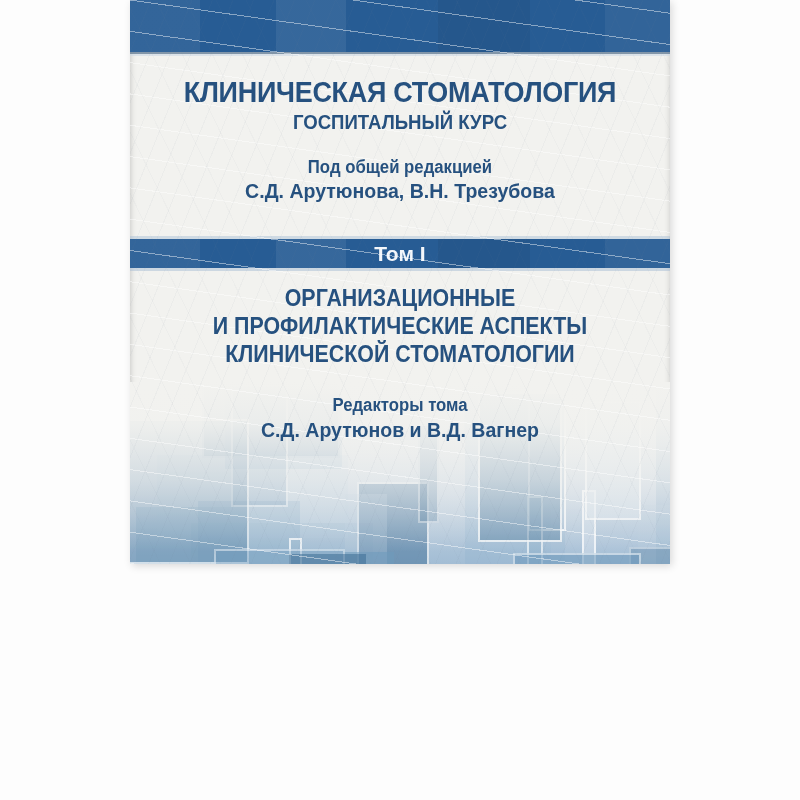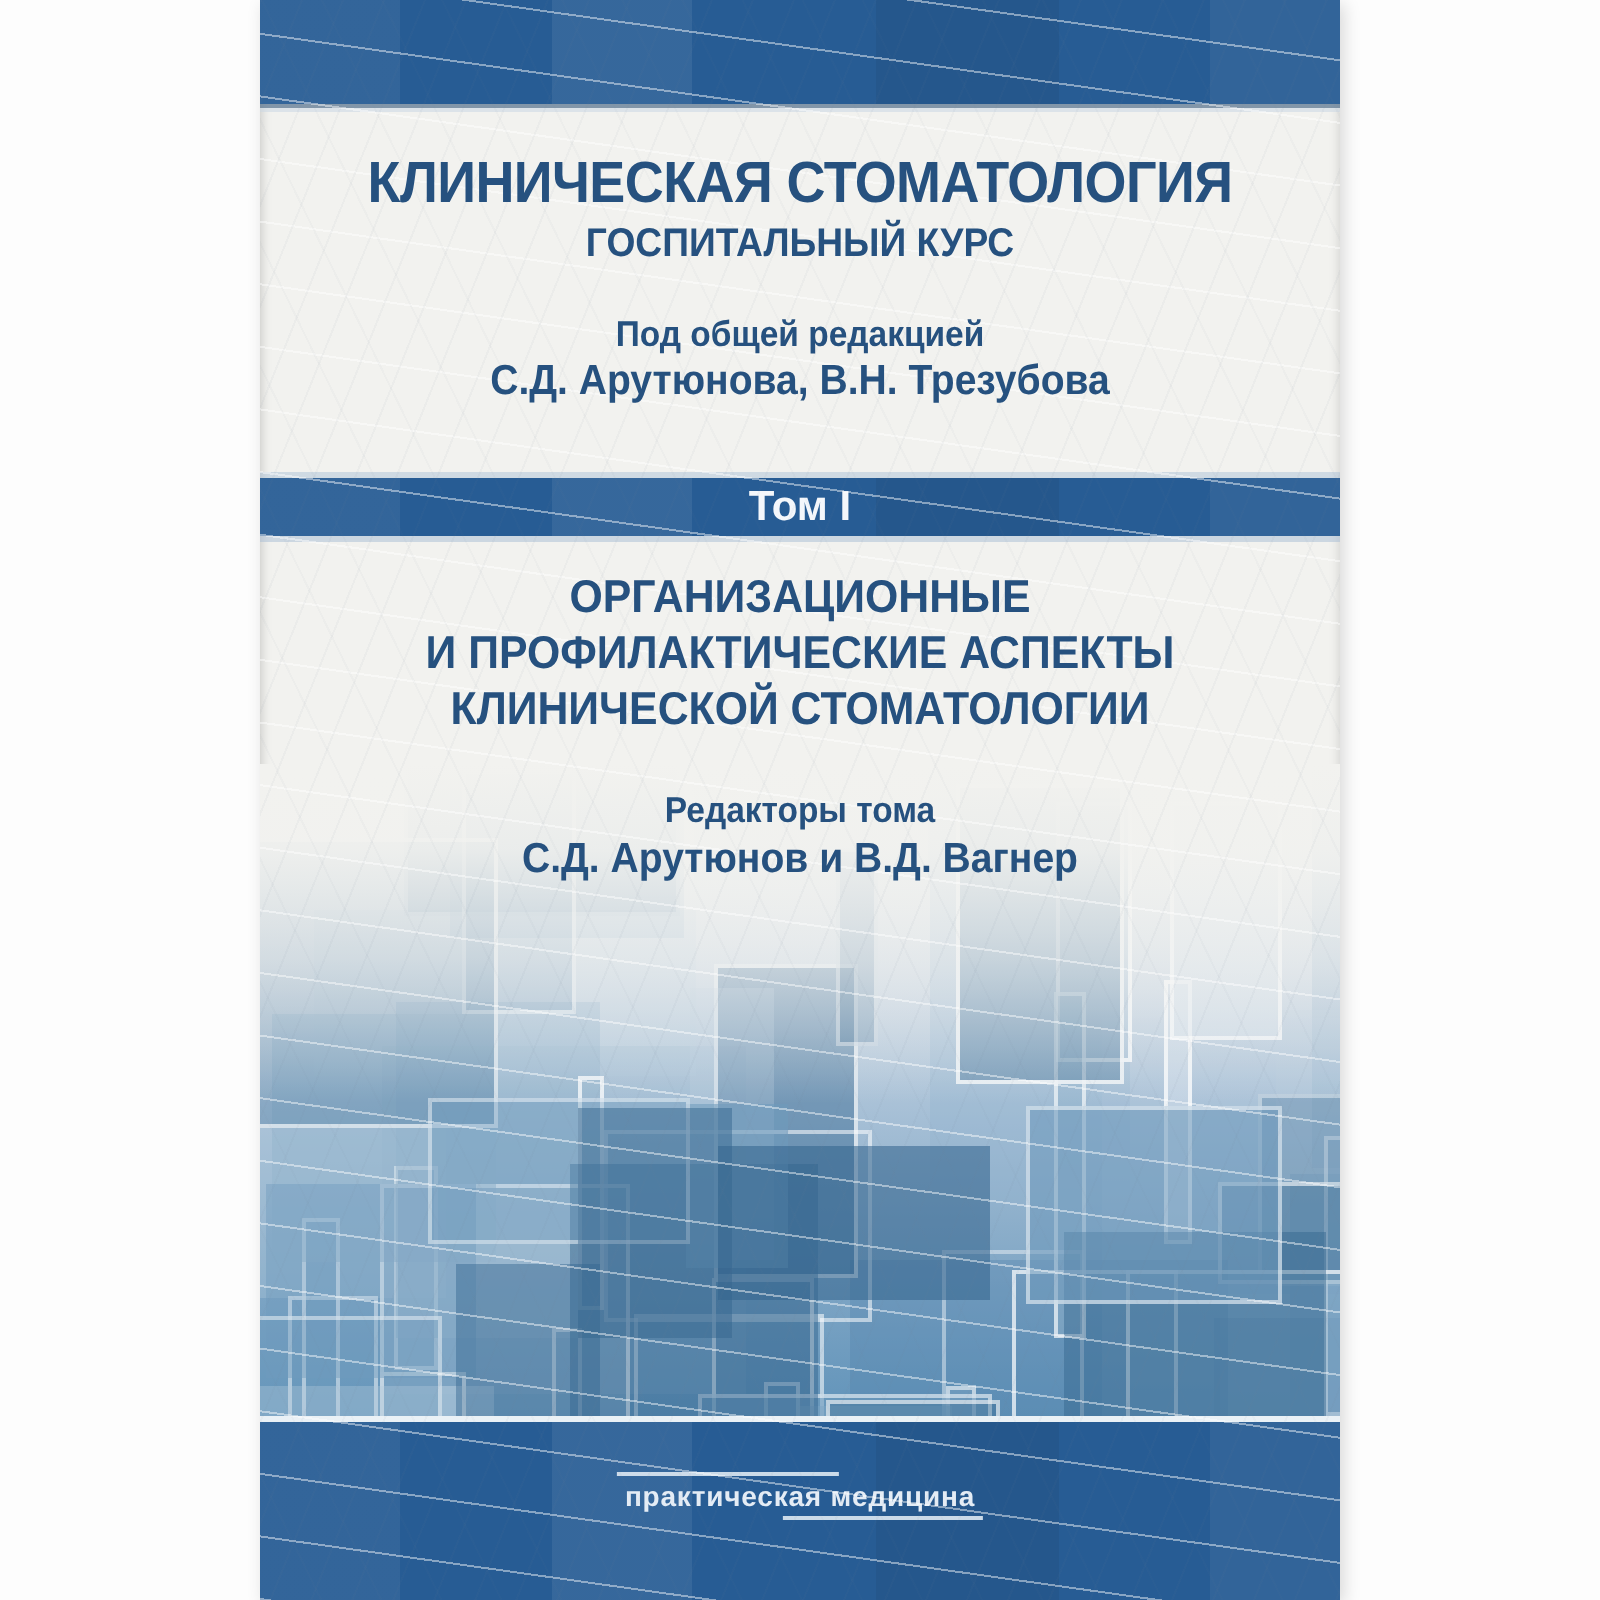--- a/index.html
+++ b/index.html
@@ -5,21 +5,21 @@
   html,body{margin:0;padding:0;}
   body{
     width:800px;height:800px;overflow:hidden;
     background:#ffffff;
     font-family:"Liberation Sans", sans-serif;
   }
   .stage{position:relative;width:800px;height:800px;background:#fdfdfd;}
 
   
   .cover{
-    position:absolute;left:130px;top:0;width:540px;height:800px;
+    position:absolute;left:130px;top:0;width:540px;height:564px;
     background:var(--paper,#f2f2ef);
     box-shadow:
       inset 3px 0 6px -3px rgba(0,0,0,.22),
       inset -3px 0 6px -3px rgba(0,0,0,.16),
       2px 2px 8px rgba(0,0,0,.15);
     overflow:hidden;
   }
   
   .cover::before{
     content:"";position:absolute;inset:0;z-index:4;pointer-events:none;

